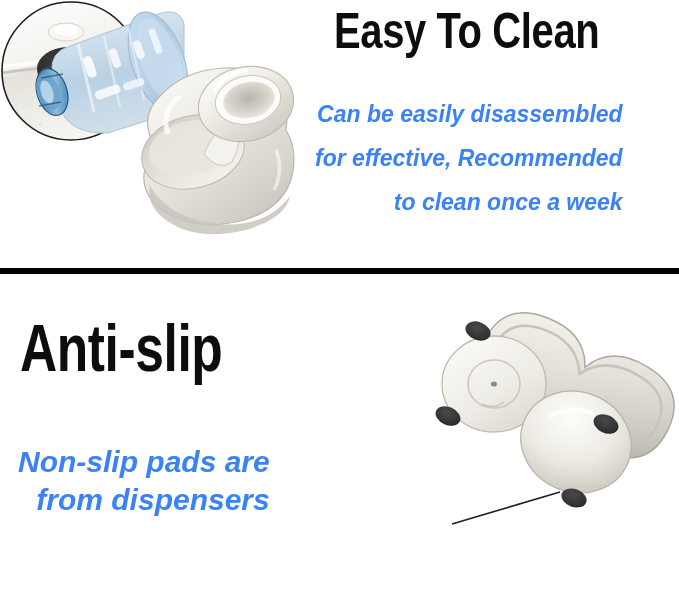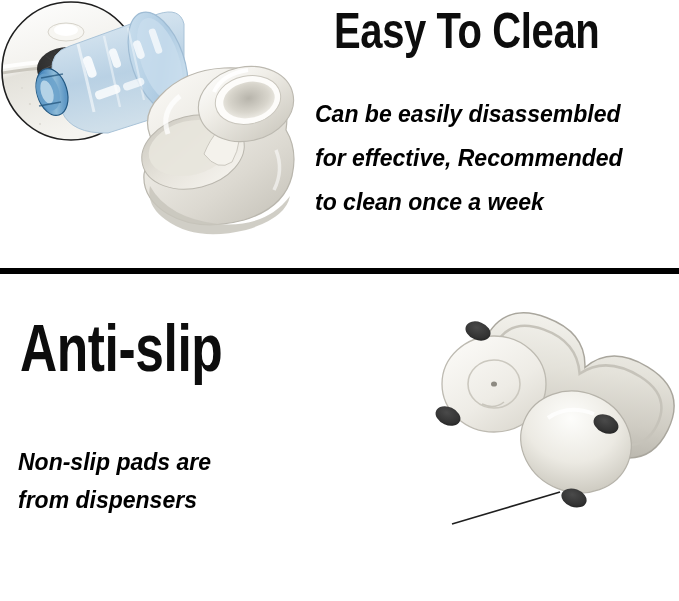--- a/index.html
+++ b/index.html
@@ -9,38 +9,39 @@
   }
   body {
     font-family: "Liberation Sans", sans-serif;
   }
   #page {
     position: relative;
     width: 679px;
     height: 601px;
     background: #ffffff;
     overflow: hidden;
+    text-align: right;
   }
 
   
   .headline {
     position: absolute;
     font-family: "Liberation Sans Narrow", "Liberation Sans", sans-serif;
     font-weight: 700;
     color: #0d0d0d;
     letter-spacing: -0.5px;
     white-space: nowrap;
     transform-origin: left top;
   }
   .bodytext {
     position: absolute;
     font-family: "Liberation Sans", sans-serif;
     font-style: italic;
     font-weight: 600;
-    color: #000000;
+    color: #3b82f6;
     white-space: nowrap;
   }
 
   
   #title-top {
     left: 334px;
     top: 2px;
     font-size: 50px;
     transform: scaleX(0.80);
   }
@@ -67,21 +68,21 @@
   #title-bottom {
     left: 20px;
     top: 310px;
     font-size: 66px;
     transform: scaleX(0.78);
   }
   
   #desc-bottom {
     left: 18px;
     top: 443px;
-    font-size: 23px;
+    font-size: 30px;
     line-height: 38px;
   }
   #desc-bottom div { white-space: nowrap; }
 
   
   .photo {
     position: absolute;
   }
   #photo-top      { left: 8px;   top: 0px;   width: 300px; height: 258px; }
   #photo-bottom   { left: 398px; top: 306px; width: 281px; height: 235px; }

